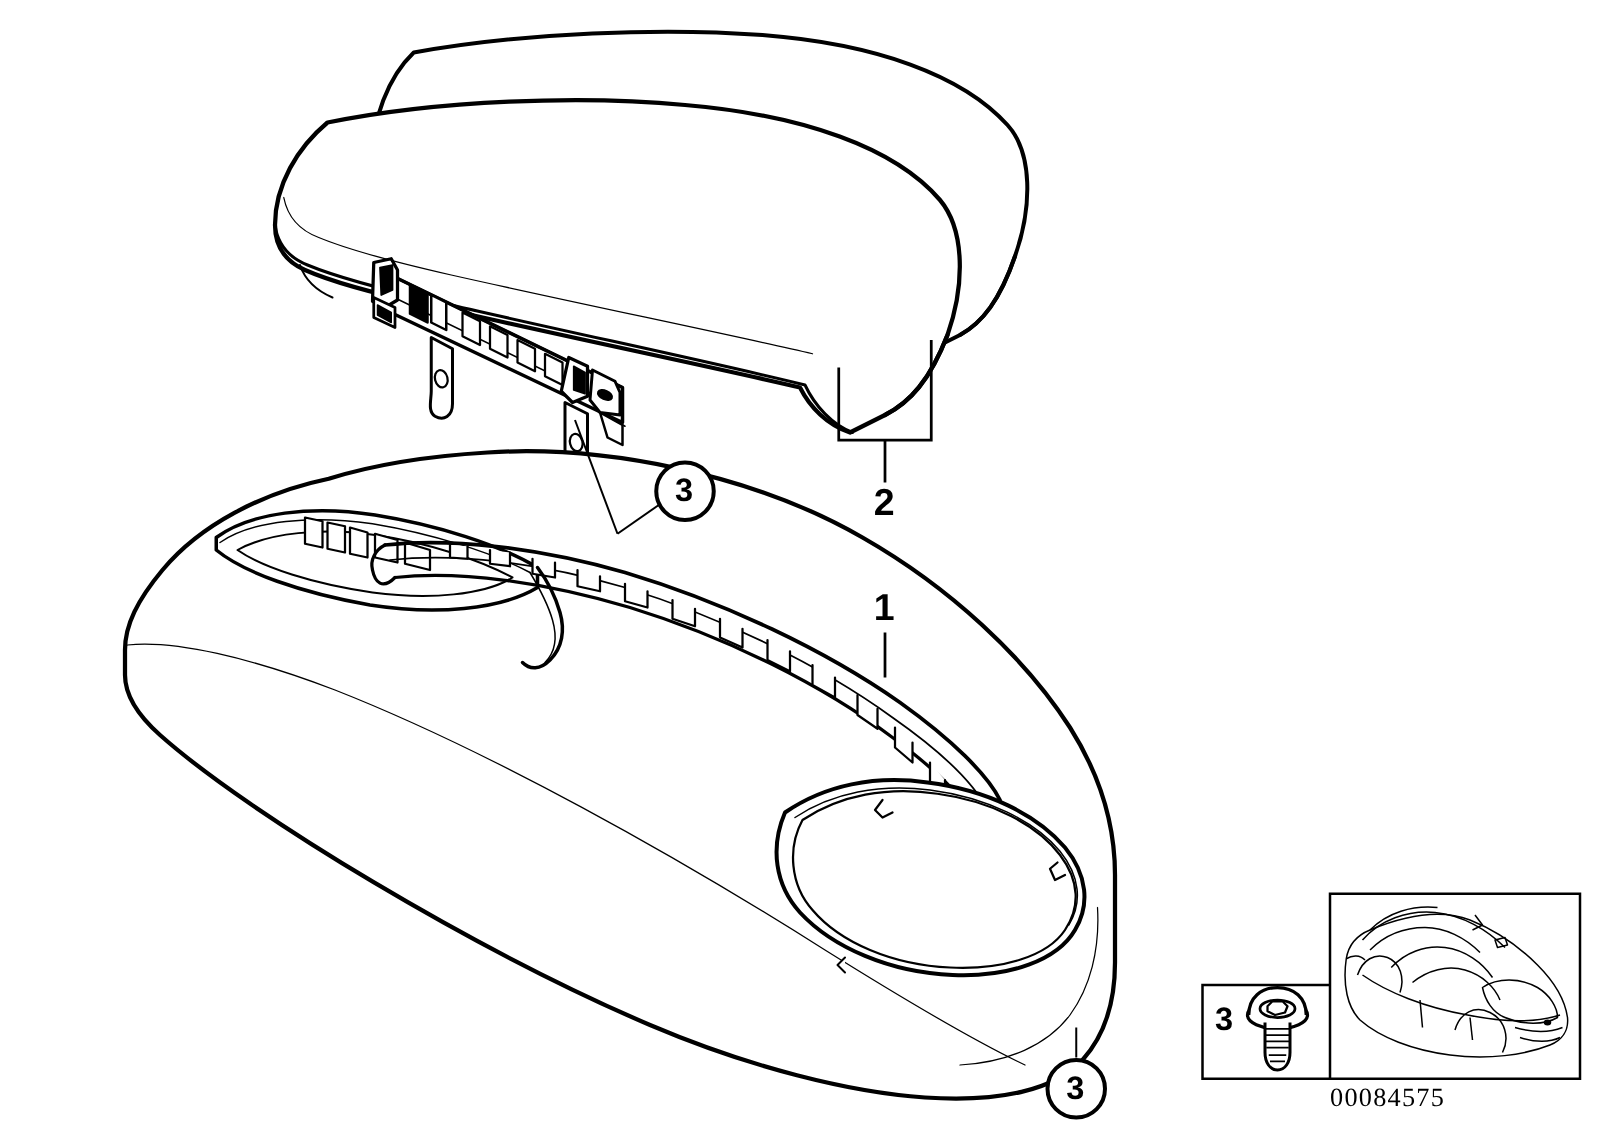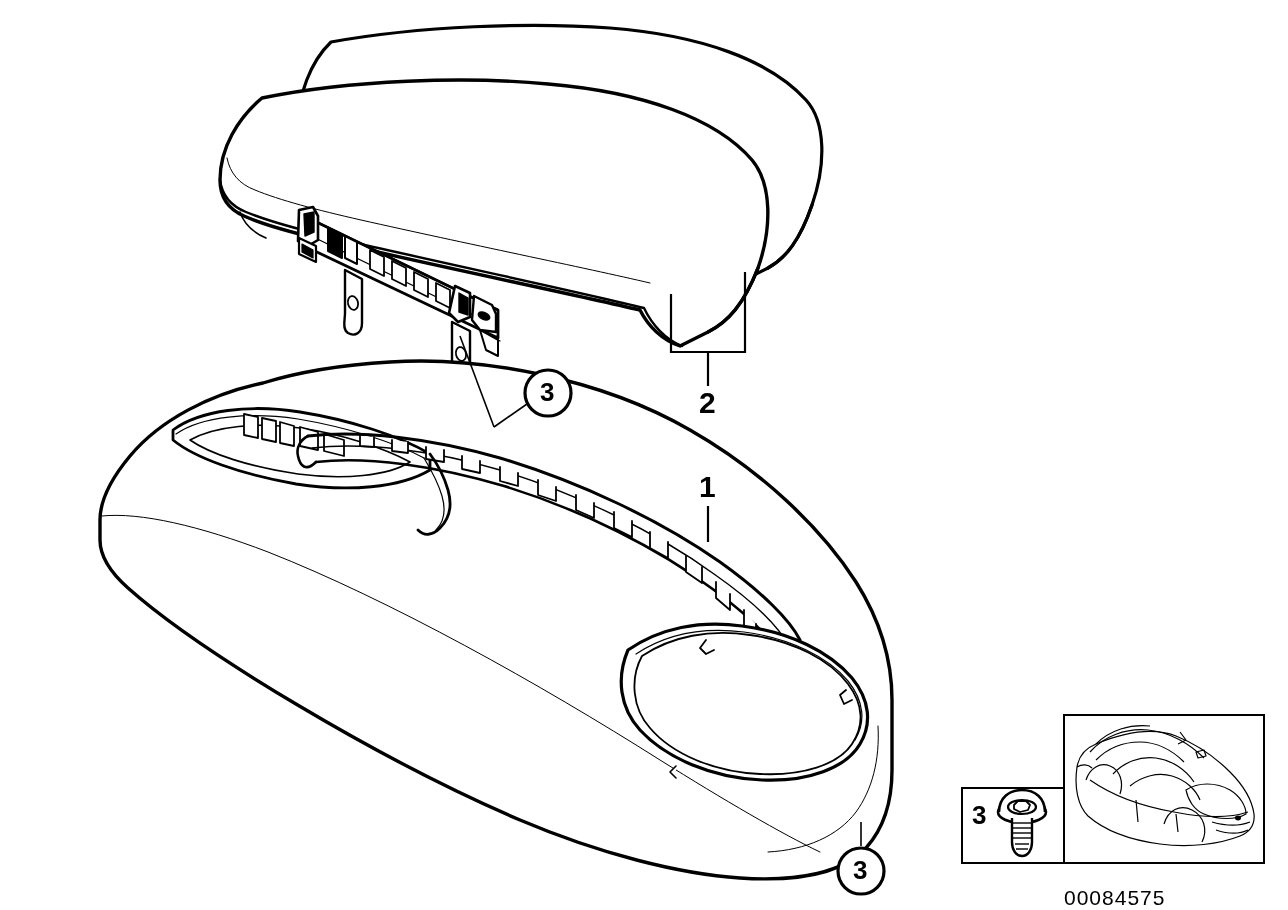--- a/index.html
+++ b/index.html
@@ -4,22 +4,22 @@
 <style>
   html,body{margin:0;padding:0;background:#ffffff;}
   body{width:1288px;height:910px;overflow:hidden;
        font-family:"Liberation Sans",sans-serif;}
   #sheet{position:relative;width:1288px;height:910px;background:#fff;}
   #sheet svg{position:absolute;top:0;left:0;}
   .lbl{position:absolute;font-family:"Liberation Sans",sans-serif;
        font-weight:bold;color:#000;line-height:1;}
   .callout-num{font-size:30px;}
   .circle-num{font-size:26px;}
-  .partno{position:absolute;font-family:Liberation Sans, sans-serif;
-          font-size:21px;letter-spacing:1px;color:#000;margin-top:20px;}
+  .partno{position:absolute;font-family:Liberation Serif, serif;
+          font-size:21px;letter-spacing:1px;color:#000;}
   .boxnum{position:absolute;font-size:26px;font-weight:bold;color:#000;}
 </style>
 </head>
 <body>
 
 <div id="sheet">
 
 <svg width="1288" height="910" viewBox="0 0 1288 910" fill="none" xmlns="http://www.w3.org/2000/svg">
 
   <g stroke="#000" fill="#fff" stroke-linejoin="round" stroke-linecap="round">

